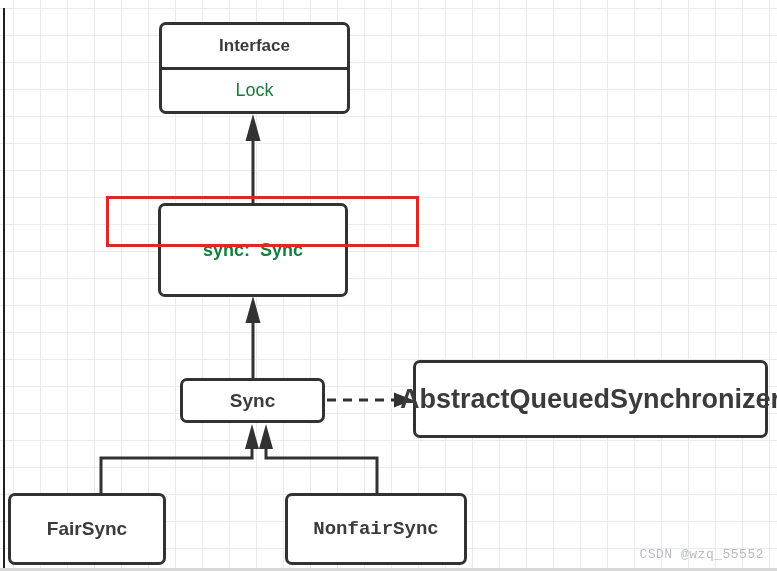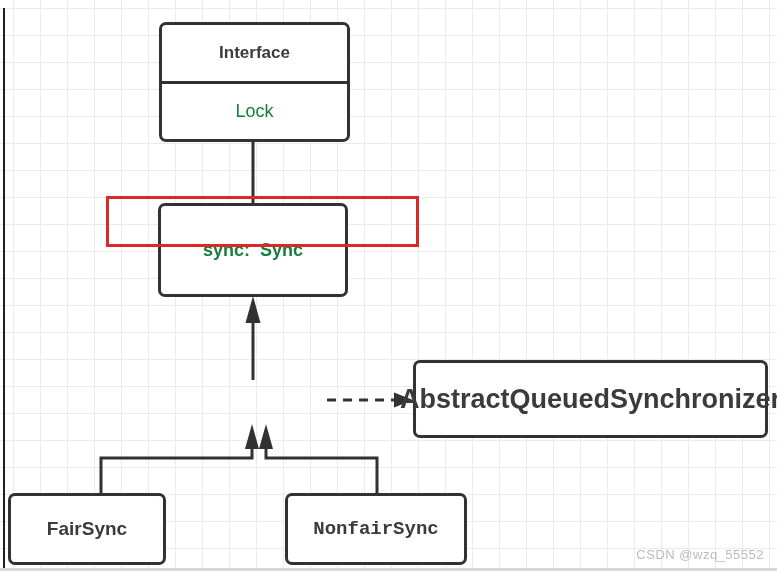--- a/index.html
+++ b/index.html
@@ -59,21 +59,21 @@
   .uml-title {
     font-weight: bold;
     color: #3b3b3b;
   }
   .uml-member {
     color: #15803d;
   }
   .divided > .uml-title {
     border-bottom: 3px solid #323232;
   }
-  #interface-box   { left: 159px; top: 22px;  width: 191px; height: 120px; }
+  #interface-box   { left: 159px; top: 22px;  width: 191px; height: 92px; }
   #interface-box .uml-title  { font-size: 17px; }
   #interface-box .uml-member { font-size: 18px; }
 
   #reentrantlock-box { left: 158px; top: 203px; width: 190px; height: 94px; }
   #reentrantlock-box .uml-title  { font-size: 20px; }
   #reentrantlock-box .uml-member { font-size: 18px; font-weight: bold; }
 
   #sync-box        { left: 180px; top: 378px; width: 145px; height: 45px; }
   #sync-box .uml-title { font-size: 19px; }
 
@@ -95,20 +95,21 @@
     background: transparent;
     z-index: 4;
   }
   #watermark {
     position: absolute;
     right: 13px; bottom: 9px;
     font-size: 13px;
     color: #b8bcc2;
     letter-spacing: 0.5px;
     z-index: 4;
+    font-family: Liberation Mono, monospace;
   }
 </style>
 </head>
 <body>
 
 <div id="canvas">
 
   <div class="edge-left"></div>
   <div class="edge-bottom"></div>
 
@@ -142,20 +143,23 @@
 
   <div class="uml-box divided" id="interface-box">
     <div class="uml-compartment uml-title">Interface</div>
     <div class="uml-compartment uml-member">Lock</div>
   </div>
 
   <div class="uml-box divided" id="reentrantlock-box">
     <div class="uml-compartment uml-member">sync:  Sync</div>
   </div>
 
+  <div class="uml-box" id="sync-box">
+    <div class="uml-compartment uml-title">Sync</div>
+  </div>
 
   <div class="uml-box" id="aqs-box">
     <div class="uml-compartment uml-title">AbstractQueuedSynchronizer</div>
   </div>
 
   <div class="uml-box" id="fairsync-box">
     <div class="uml-compartment uml-title">FairSync</div>
   </div>
 
   <div class="uml-box" id="nonfairsync-box">

